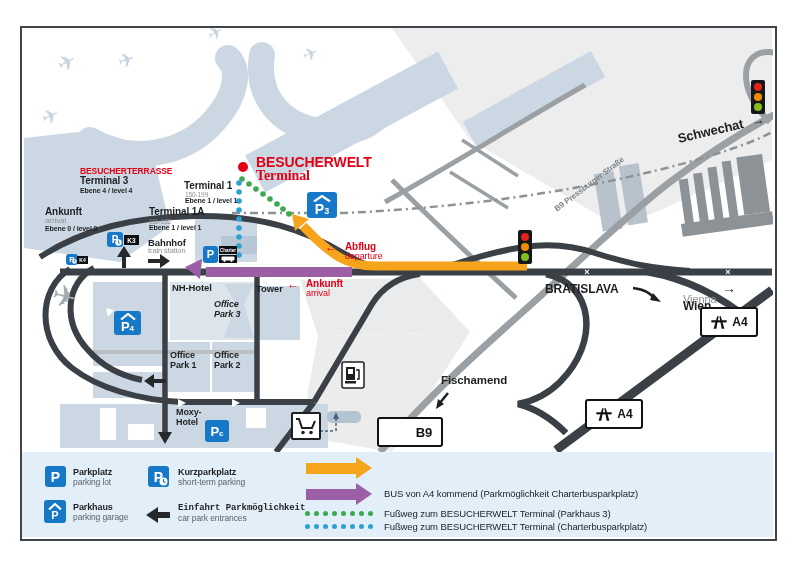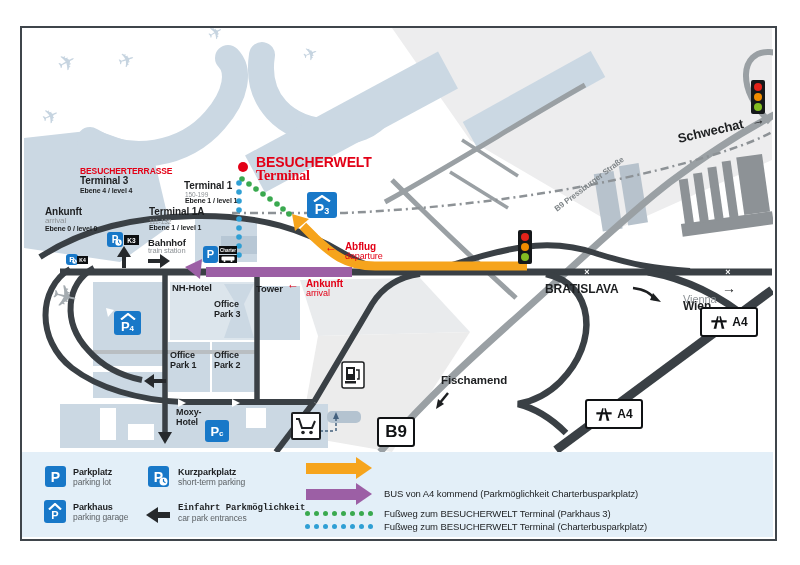--- a/index.html
+++ b/index.html
@@ -232,21 +232,21 @@
   <div class="lbl red" style="left:325px;top:241px;font-size:12px;">←</div>
   <div class="lbl red" style="left:345px;top:242px;font-size:10px;">Abflug</div>
   <div class="lbl red" style="left:345px;top:252px;font-size:9px;font-weight:400;">departure</div>
 
   <div class="lbl red" style="left:287px;top:278px;font-size:12px;">←</div>
   <div class="lbl red" style="left:306px;top:279px;font-size:10px;">Ankunft</div>
   <div class="lbl red" style="left:306px;top:289px;font-size:9px;font-weight:400;">arrival</div>
 
   <div class="lbl" style="left:172px;top:283px;font-size:9.5px;">NH-Hotel</div>
   <div class="lbl" style="left:256px;top:284px;font-size:9.5px;">Tower</div>
-  <div class="lbl wrap" style="left:214px;top:300px;font-size:9px;width:34px;">Office Park 3</div>
+  <div class="lbl wrap" style="left:214px;top:300px;font-size:9px;width:34px;font-style:italic;">Office Park 3</div>
   <div class="lbl wrap" style="left:170px;top:351px;font-size:9px;width:34px;">Office Park 1</div>
   <div class="lbl wrap" style="left:214px;top:351px;font-size:9px;width:34px;">Office Park 2</div>
   <div class="lbl wrap" style="left:176px;top:408px;font-size:9px;width:34px;">Moxy-Hotel</div>
 
   <div class="lbl" style="left:545px;top:283px;font-size:12px;">BRATISLAVA</div>
   <div class="lbl" style="left:683px;top:282px;font-size:12px;margin-top:18px;">Wien</div>
   <div class="lbl" style="left:722px;top:281px;font-size:14px;">→</div>
   <div class="lbl gray" style="left:683px;top:294px;font-size:11px;">Vienna</div>
   <div class="lbl" style="left:441px;top:374px;font-size:11.5px;">Fischamend</div>
 
@@ -331,21 +331,21 @@
     <span>A4</span>
   </div>
   <div class="sign" style="left:585px;top:399px;width:54px;height:26px;font-size:12px;">
     <svg width="18" height="15" viewBox="0 0 20 16">
       <polygon points="4,15 8,1 9.6,1 7,15" fill="#101214"></polygon>
         <polygon points="16,15 12,1 10.4,1 13,15" fill="#101214"></polygon>
       <rect x="1.5" y="5.5" width="17" height="2.4" fill="#101214"></rect>
     </svg>
     <span>A4</span>
   </div>
-  <div class="sign" style="left:377px;top:417px;width:34px;height:26px;font-size:17px;">B9</div>
+  <div class="sign" style="left:377px;top:417px;width:34px;height:26px;font-size:13px;padding-left:28px;">B9</div>
 
   <div class="legend-band"></div>
 
   <div class="picon" style="left:45px;top:466px;width:21px;height:21px;font-size:14px;">
     <span>P</span>
   </div>
   <div class="lbl legend-title" style="left:73px;top:468px;">Parkplatz</div>
   <div class="lbl legend-sub" style="left:73px;top:478px;font-weight:400;">parking lot</div>
 
   <div class="picon" style="left:148px;top:466px;width:21px;height:21px;font-size:14px;">

